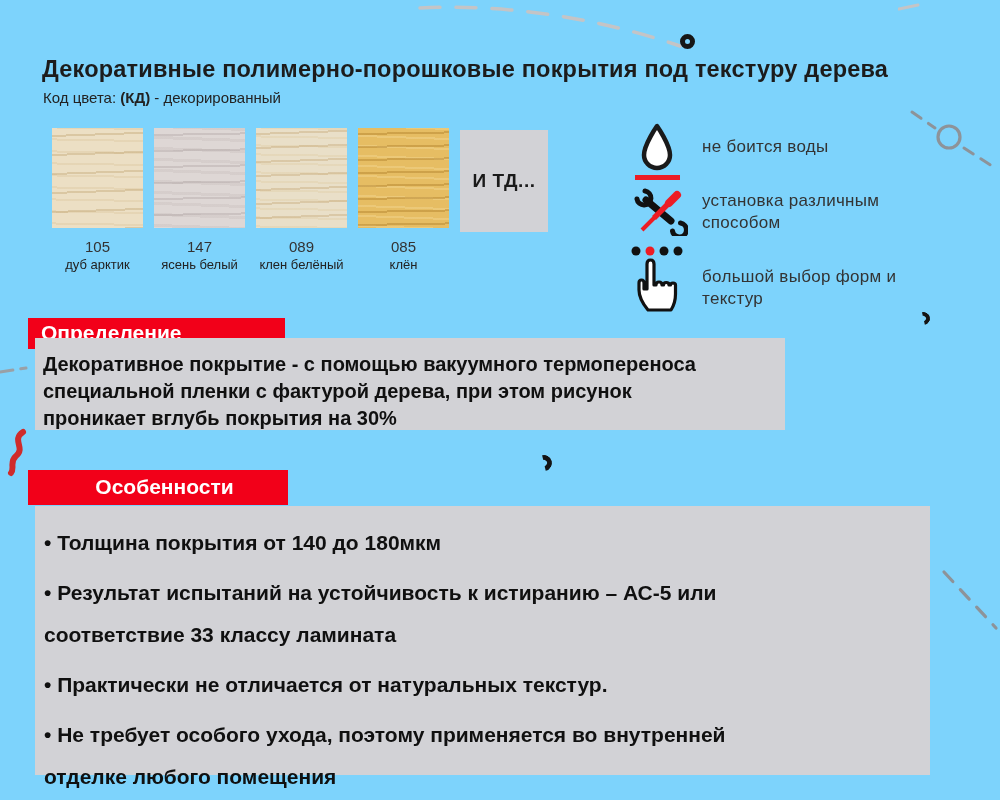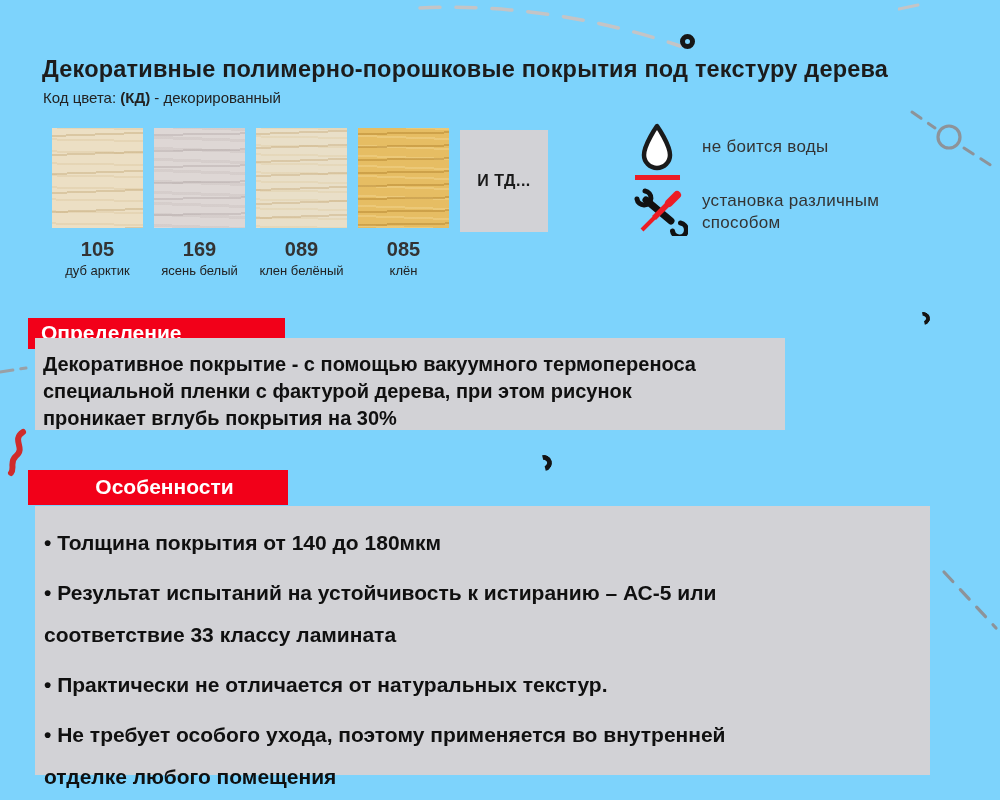--- a/index.html
+++ b/index.html
@@ -24,24 +24,24 @@
       repeating-linear-gradient(179deg, rgba(168,156,156,0) 0 6px, rgba(168,156,156,.35) 6px 8px, rgba(168,156,156,0) 8px 16px),
       repeating-linear-gradient(182deg, rgba(198,188,186,.35) 0 3px, rgba(0,0,0,0) 3px 11px); }
   .sw-2 { background:#e9dfc8;
     background-image:
       repeating-linear-gradient(178deg, rgba(197,168,120,0) 0 5px, rgba(197,168,120,.42) 5px 7px, rgba(197,168,120,0) 7px 14px),
       repeating-linear-gradient(181deg, rgba(222,202,160,.35) 0 2px, rgba(0,0,0,0) 2px 9px); }
   .sw-3 { background:#e6bd63;
     background-image:
       repeating-linear-gradient(179deg, rgba(176,128,42,0) 0 5px, rgba(176,128,42,.45) 5px 7px, rgba(176,128,42,0) 7px 13px),
       repeating-linear-gradient(182deg, rgba(244,218,152,.4) 0 2px, rgba(0,0,0,0) 2px 10px); }
-  .swatch-code { margin-top:10px; text-align:center; font-size:20px; font-weight:bold; color:#333; }
+  .swatch-code { margin-top:10px; text-align:center; font-size:15px; font-weight:normal; color:#333; }
   .swatch-name { margin-top:2px; text-align:center; font-size:13px; color:#222; white-space:nowrap; }
   .more-box { width:88px; height:102px; margin-top:2px; background:#d2d2d6; display:flex; align-items:center; justify-content:center;
-    font-size:16px; font-weight:bold; color:#1a1a1a; letter-spacing:.5px; }
+    font-size:19px; font-weight:bold; color:#1a1a1a; letter-spacing:.5px; }
 
   
   .benefits { position:absolute; left:630px; top:122px; width:340px; }
   .benefit { display:flex; align-items:flex-start; }
   .benefit .iconbox { width:60px; flex:0 0 60px; display:flex; justify-content:flex-start; }
   .benefit .blabel { font-size:17px; color:#333; line-height:1.3; letter-spacing:.3px; max-width:238px; padding-left:12px; }
   .b1 .blabel { padding-top:14px; }
   .b2 { margin-top:4px; } .b2 .blabel { padding-top:4px; }
   .b3 { margin-top:8px; } .b3 .blabel { padding-top:22px; }
 
@@ -90,21 +90,21 @@
   </div>
 
   <div class="swatch-row">
     <div class="swatch">
       <div class="swatch-img sw-0"></div>
       <div class="swatch-code">105</div>
       <div class="swatch-name">дуб арктик</div>
     </div>
     <div class="swatch">
       <div class="swatch-img sw-1"></div>
-      <div class="swatch-code">169</div>
+      <div class="swatch-code">147</div>
       <div class="swatch-name">ясень белый</div>
     </div>
     <div class="swatch">
       <div class="swatch-img sw-2"></div>
       <div class="swatch-code">089</div>
       <div class="swatch-name">клен белёный</div>
     </div>
     <div class="swatch">
       <div class="swatch-img sw-3"></div>
       <div class="swatch-code">085</div>
@@ -131,20 +131,32 @@
           <path d="M7 13 A 7 7 0 1 0 15 5" fill="none" stroke="#111" stroke-width="5" stroke-linecap="round"></path>
           <line x1="16" y1="14" x2="41" y2="35" stroke="#111" stroke-width="7" stroke-linecap="round"></line>
           <path d="M50.5 37 A 7 7 0 1 1 42.5 45" fill="none" stroke="#111" stroke-width="5" stroke-linecap="round"></path>
           <line x1="12" y1="44" x2="25" y2="31" stroke="#ed1c24" stroke-width="4"></line>
           <line x1="24" y1="32" x2="40" y2="16" stroke="#ed1c24" stroke-width="5.5"></line>
           <line x1="39" y1="17" x2="47" y2="9" stroke="#ed1c24" stroke-width="8" stroke-linecap="round"></line>
         </svg>
       </div>
       <div class="blabel">установка различным способом</div>
     </div>
+    <div class="benefit b3">
+      <div class="iconbox">
+        <svg width="58" height="70" viewBox="0 0 58 70">
+          <circle cx="6" cy="7" r="4.5" fill="#111"></circle>
+          <circle cx="20" cy="7" r="4.5" fill="#ed1c24"></circle>
+          <circle cx="34" cy="7" r="4.5" fill="#111"></circle>
+          <circle cx="48" cy="7" r="4.5" fill="#111"></circle>
+          <path d="M18 66 C13 60 9 53 9 46 L9 39 Q9 36 11.5 36 Q14 36 14 39 L14 45 L17 45 L17 20 Q17 16 20.5 16 Q24 16 24 20 L24 41 L26 41 Q26 38 29 38 Q32 38 32 41 L33.5 41 Q33.5 38.5 36.2 38.5 Q39 38.5 39 41 L40.5 41 Q40.5 39 43 39 Q45.5 39 45.5 41 L45.5 50 Q45.5 59 41 66 Z" fill="#fff" stroke="#111" stroke-width="3.2" stroke-linejoin="round"></path>
+        </svg>
+      </div>
+      <div class="blabel">большой выбор форм и текстур</div>
+    </div>
   </div>
 
   <svg class="abs" style="left:0; top:362px;" width="30" height="16" viewBox="0 0 30 16">
     <path d="M0 10 L26 6" fill="none" stroke="#9aa0a6" stroke-width="3" stroke-dasharray="13 8" stroke-linecap="round"></path>
   </svg>
 
   <svg class="abs" style="left:2px; top:428px;" width="32" height="50" viewBox="0 0 32 50">
     <path d="M21 4 C 9 12 24 20 14 28 C 7 34 13 40 9 45" fill="none" stroke="#cf2b2b" stroke-width="6" stroke-linecap="round"></path>
   </svg>
 

